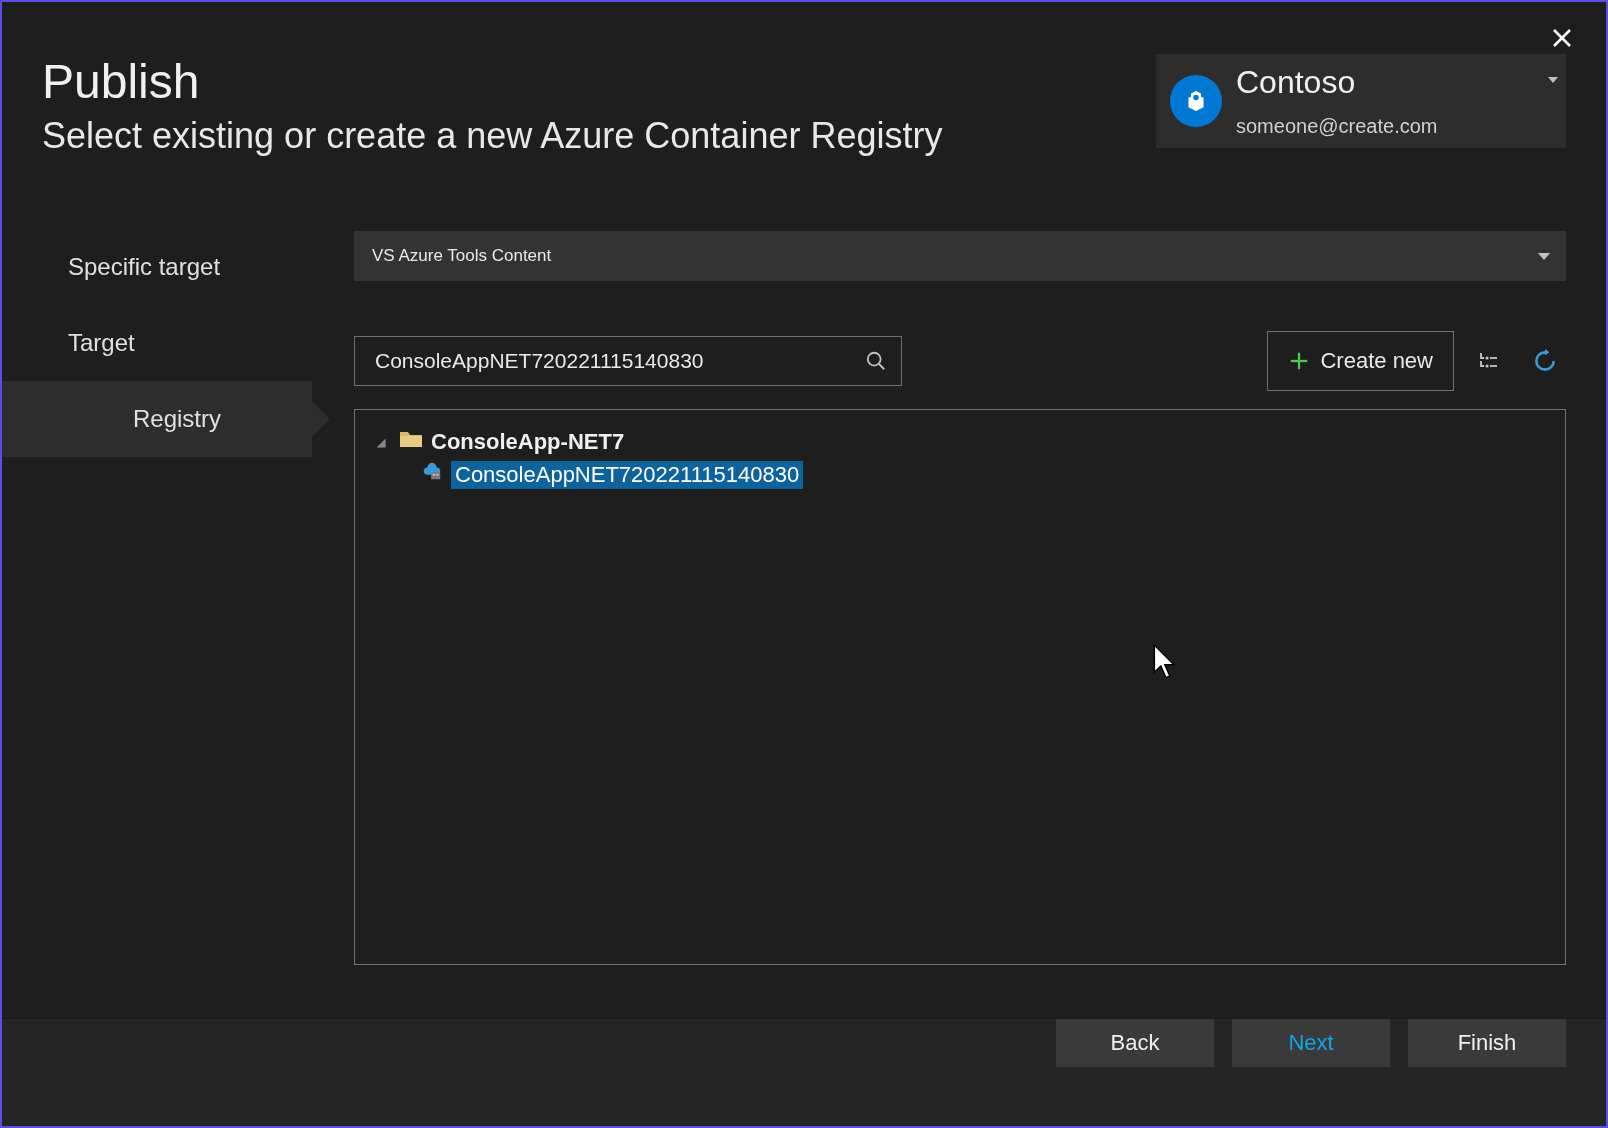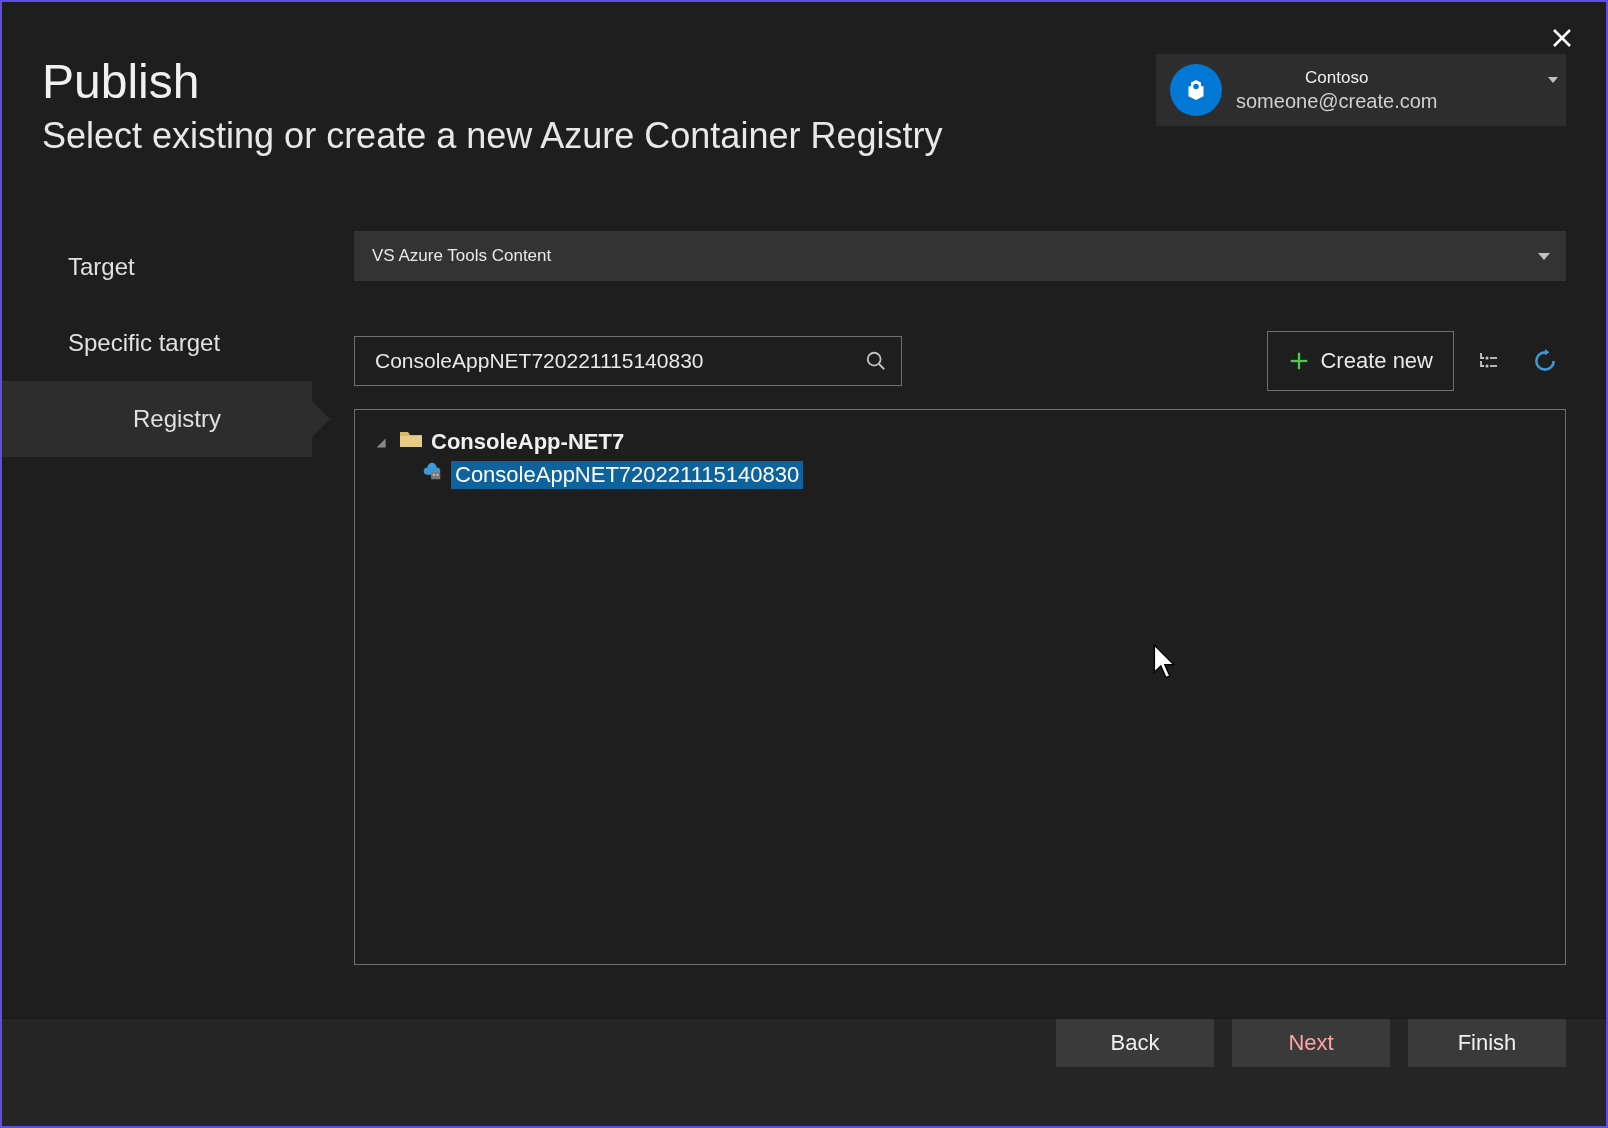--- a/index.html
+++ b/index.html
@@ -30,21 +30,21 @@
     .account-box {
       background: #2d2d2d; display: flex; align-items: center;
       padding: 10px 18px 10px 14px; gap: 14px; position: relative;
       min-width: 410px; cursor: pointer;
     }
     .account-icon {
       width: 52px; height: 52px; border-radius: 50%; background: #0078d4;
       display: flex; align-items: center; justify-content: center;
     }
     .account-icon svg { width: 30px; height: 30px; fill: #ffffff; }
-    .account-text .acc-name { font-size: 17px; font-weight: 400; margin-bottom: 2px; text-align: center; }
+    .account-text .acc-name { font-size: 32px; font-weight: 400; margin-bottom: 14px; }
     .account-text .acc-email { font-size: 20px; color: #d0d0d0; }
     .account-chev { position: absolute; right: 8px; top: 12px; }
     .body {
       flex: 1; display: flex; padding: 0 40px 0 0;
     }
     .steps {
       width: 310px; padding-top: 40px;
     }
     .step-item {
       padding: 24px 26px 24px 66px; font-size: 24px; color: #e0e0e0;
@@ -109,21 +109,21 @@
     .footer {
       height: 108px; background: #252525; border-top: 1px solid #1a1a1a;
       display: flex; justify-content: flex-end;
       padding: 0 40px; gap: 18px;
     }
     .btn {
       width: 158px; height: 48px; background: #3a3a3a;
       display: flex; align-items: center; justify-content: center;
       font-size: 22px; color: #f0f0f0; cursor: pointer;
     }
-    .btn.disabled { color: #fca5a5; cursor: default; }
+    .btn.disabled { color: #0ea5e9; cursor: default; }
     .cursor {
       position: absolute; left: 1150px; top: 642px;
       pointer-events: none;
     }
     .cursor svg { width: 28px; height: 36px; }
   </style>
 </head>
 <body>
 
 <div class="window">
@@ -152,22 +152,22 @@
       <div class="account-chev">
         <svg width="10" height="8" viewBox="0 0 10 8">
             <path d="M0 0 L10 0 L5 6 Z" fill="#c0c0c0"></path>
           </svg>
       </div>
     </div>
   </div>
 
   <div class="body">
     <div class="steps">
+      <div class="step-item">Specific target</div>
       <div class="step-item">Target</div>
-      <div class="step-item">Specific target</div>
       <div class="step-item selected">Registry</div>
     </div>
 
     <div class="main">
       <div class="select">
         <span>VS Azure Tools Content</span>
         <div class="chev">
           <svg width="12" height="8" viewBox="0 0 12 8">
               <path d="M0 0 L12 0 L6 7 Z" fill="#c0c0c0"></path>
             </svg>

